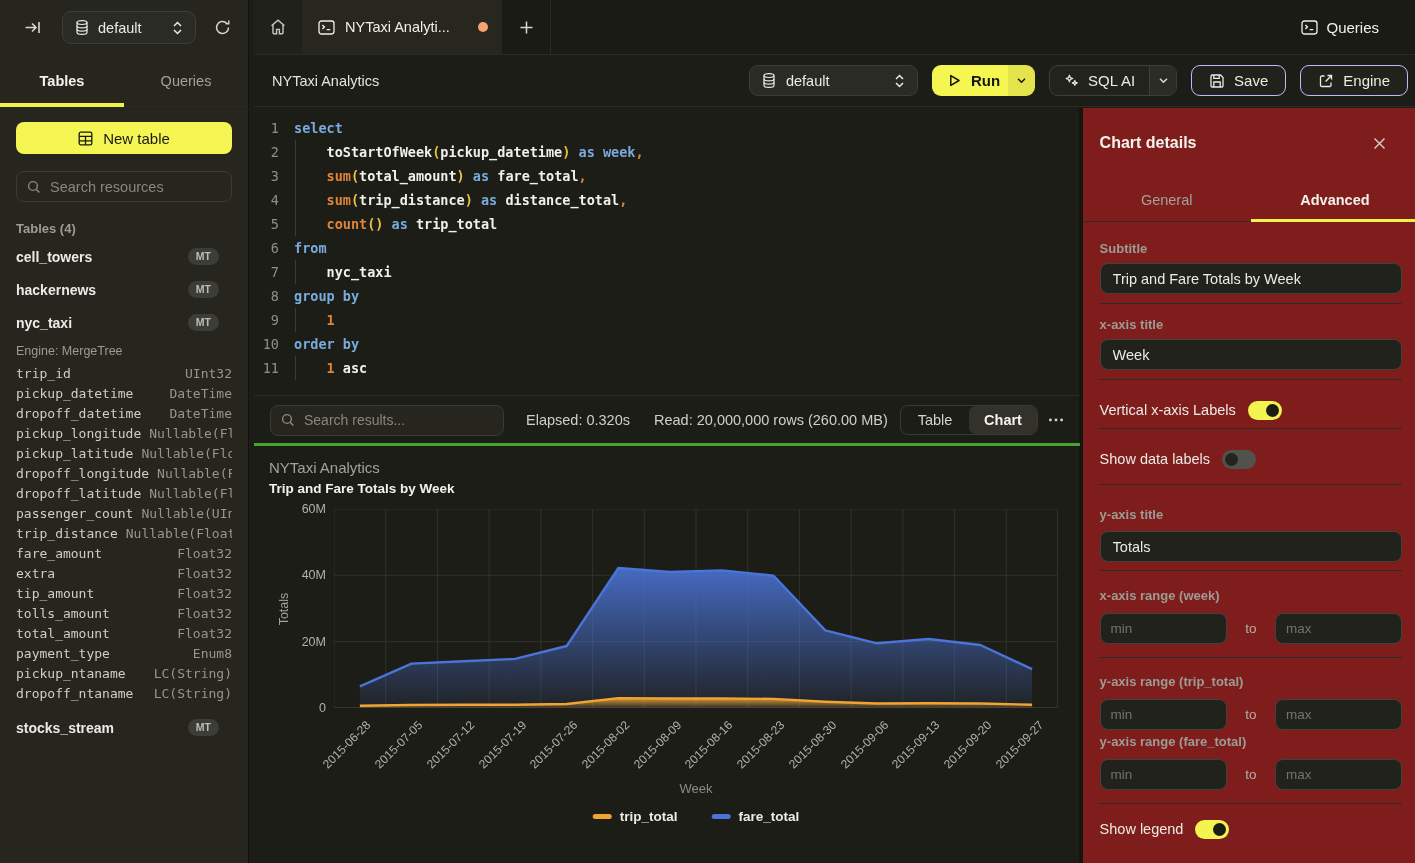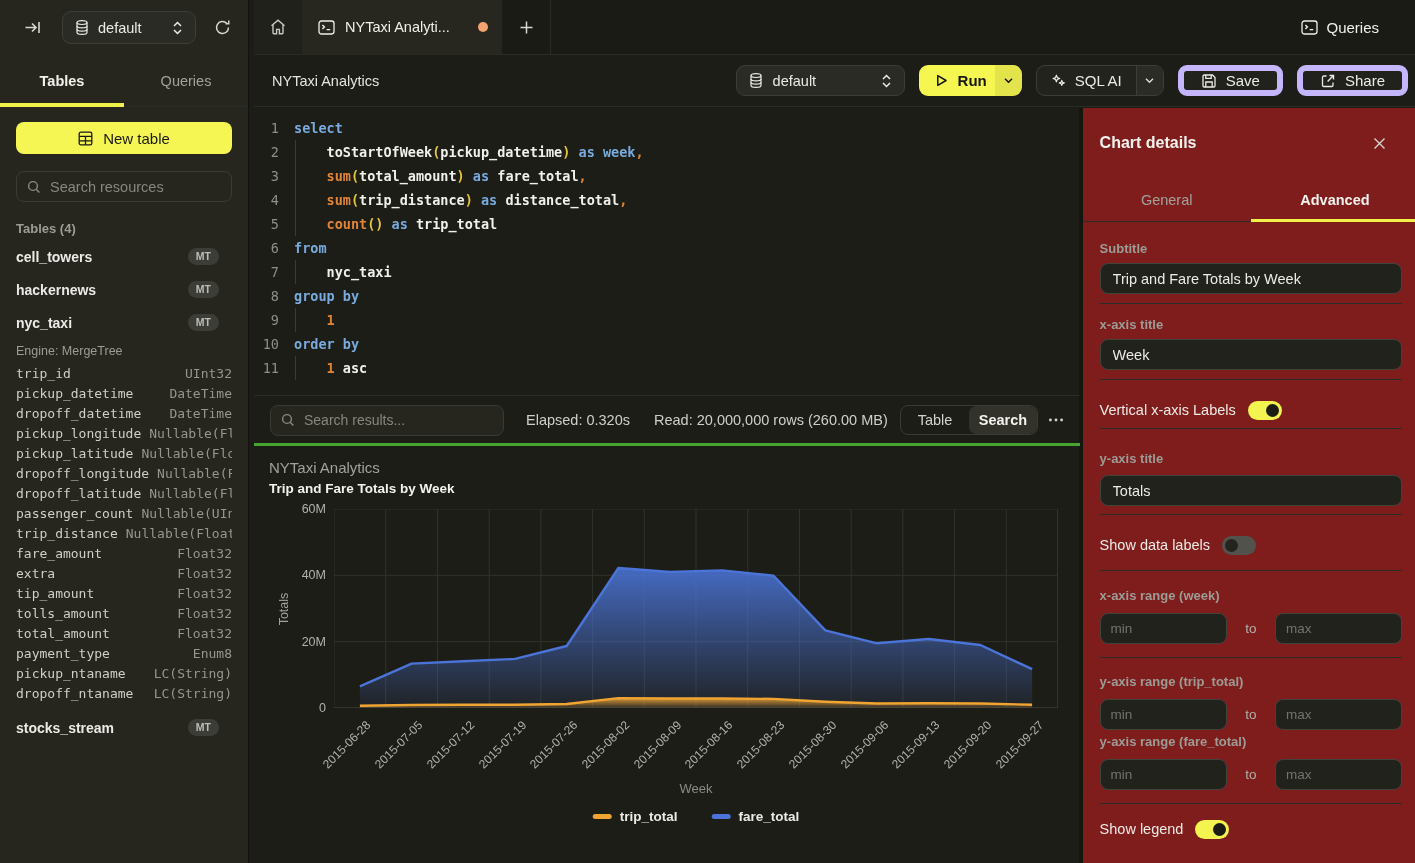--- a/index.html
+++ b/index.html
@@ -48,21 +48,21 @@
   .doc-title { font-size:14.5px; color:#e4e3dd; }
   .tb-right { margin-left:auto; display:flex; align-items:center; gap:14px; }
   .tb-select { width:169px; height:31px; background:#2b2b25; border:1px solid #3e3e38; border-radius:9px; display:flex; align-items:center; padding:0 12px; gap:10px; color:#ebebe6; cursor:pointer; }
   .tb-select .lbl { font-size:14.5px; flex:1; }
   .btn-split { display:flex; height:31px; border-radius:9px; overflow:hidden; }
   .btn-run-main { display:flex; align-items:center; gap:9px; background:#f5f64f; color:#15150f; border:none; padding:0 8px 0 15px; font-family:inherit; font-size:15px; font-weight:600; cursor:pointer; }
   .btn-run-caret { width:27px; background:#e3e44c; border:none; color:#15150f; display:flex; align-items:center; justify-content:center; cursor:pointer; }
   .btn-sqlai { border:1px solid #3e3e38; background:#23231e; }
   .btn-sqlai-main { display:flex; align-items:center; gap:9px; background:none; color:#eceae5; border:none; padding:0 14px; font-family:inherit; font-size:15px; cursor:pointer; }
   .btn-sqlai-caret { width:27px; background:#2c2c26; border:none; border-left:1px solid #3e3e38; color:#d8d8d2; display:flex; align-items:center; justify-content:center; cursor:pointer; }
-  .btn-plain { height:31px; display:flex; align-items:center; gap:9px; background:#22221d; border:6px solid #c4b5fd; border-radius:9px; color:#eceae5; padding:0 17px; font-family:inherit; font-size:15px; cursor:pointer; }
+  .btn-plain { height:31px; display:flex; align-items:center; gap:9px; background:#22221d; border:1px solid #c4b5fd; border-radius:9px; color:#eceae5; padding:0 17px; font-family:inherit; font-size:15px; cursor:pointer; }
 
   .content { position:absolute; left:0; top:108px; width:1165px; height:755px; display:flex; }
   .middle { width:826px; height:755px; position:relative; background:#1d1d18; }
   .divider-v { width:4px; background:#15150f; }
   .panel { width:337px; background:#7f1d1d; position:relative; }
 
   
   .editor { position:absolute; left:0; top:0; width:826px; height:288px; border-bottom:1px solid #2b2b26; font-family:"DejaVu Sans Mono", monospace; font-size:13.5px; line-height:24px; padding-top:8px; }
   .code-line { height:24px; white-space:pre; display:flex; }
   .code-line .ln { width:25px; text-align:right; color:#8f8f89; flex:none; }
@@ -393,21 +393,21 @@
           </span>
           <span>Save</span>
         </button>
         <button class="btn-plain">
           <span>
             <svg width="16" height="16" viewBox="0 0 16 16" fill="none" stroke="currentColor" stroke-width="1.3">
                 <path d="M6.5 3H3.8A1.3 1.3 0 0 0 2.5 4.3v7.9a1.3 1.3 0 0 0 1.3 1.3h7.9a1.3 1.3 0 0 0 1.3-1.3V9.5"></path>
                 <path d="M9.5 2.5H13.5V6.5M13.2 2.8L7.6 8.4" stroke-width="1.4"></path>
               </svg>
           </span>
-          <span>Share</span>
+          <span>Engine</span>
         </button>
       </div>
     </div>
 
     <div class="content">
       <div class="middle">
 
         <div class="editor">
           <div id="code">
               <div class="code-line"><span class="ln">1</span><span class="lc"><span class="tk-k">select</span></span></div>
@@ -438,21 +438,21 @@
             </span>
             <input type="text" placeholder="Search results..." style="">
           </div>
           <span class="res-stat">Elapsed: 0.320s</span>
           <span class="res-stat">Read: 20,000,000 rows (260.00 MB)</span>
           <div class="seg">
             <div class="seg-item">
                 <span>Table</span>
               </div>
             <div class="seg-item active">
-                <span>Search</span>
+                <span>Chart</span>
               </div>
           </div>
           <button class="res-more">
             <span>
               <svg width="16" height="6" viewBox="0 0 16 6" fill="currentColor">
                   <circle cx="2.4" cy="3" r="1.45"></circle>
                   <circle cx="8" cy="3" r="1.45"></circle>
                   <circle cx="13.6" cy="3" r="1.45"></circle>
                 </svg>
             </span>
@@ -597,34 +597,34 @@
 
           <div class="pgroup g3">
             <div class="toggle-row">
               <span class="tl">Vertical x-axis Labels</span>
               <div class="toggle on">
                   <div class="knob"></div>
                 </div>
             </div>
           </div>
 
-          <div class="pgroup g4">
-            <div class="field-label">y-axis title</div>
-            <input class="pinput" type="text" value="Totals" style="">
-          </div>
-
           <div class="pgroup g5">
             <div class="toggle-row">
               <span class="tl">Show data labels</span>
               <div class="toggle">
                   <div class="knob"></div>
                 </div>
             </div>
           </div>
 
+          <div class="pgroup g4">
+            <div class="field-label">y-axis title</div>
+            <input class="pinput" type="text" value="Totals" style="">
+          </div>
+
           <div class="pgroup g6">
             <div class="field-label">x-axis range (week)</div>
             <div class="range-row">
               <input class="pinput mini" type="text" placeholder="min" style="">
               <span class="to-label">to</span>
               <input class="pinput mini" type="text" placeholder="max" style="">
             </div>
           </div>
 
           <div class="pgroup g7">

